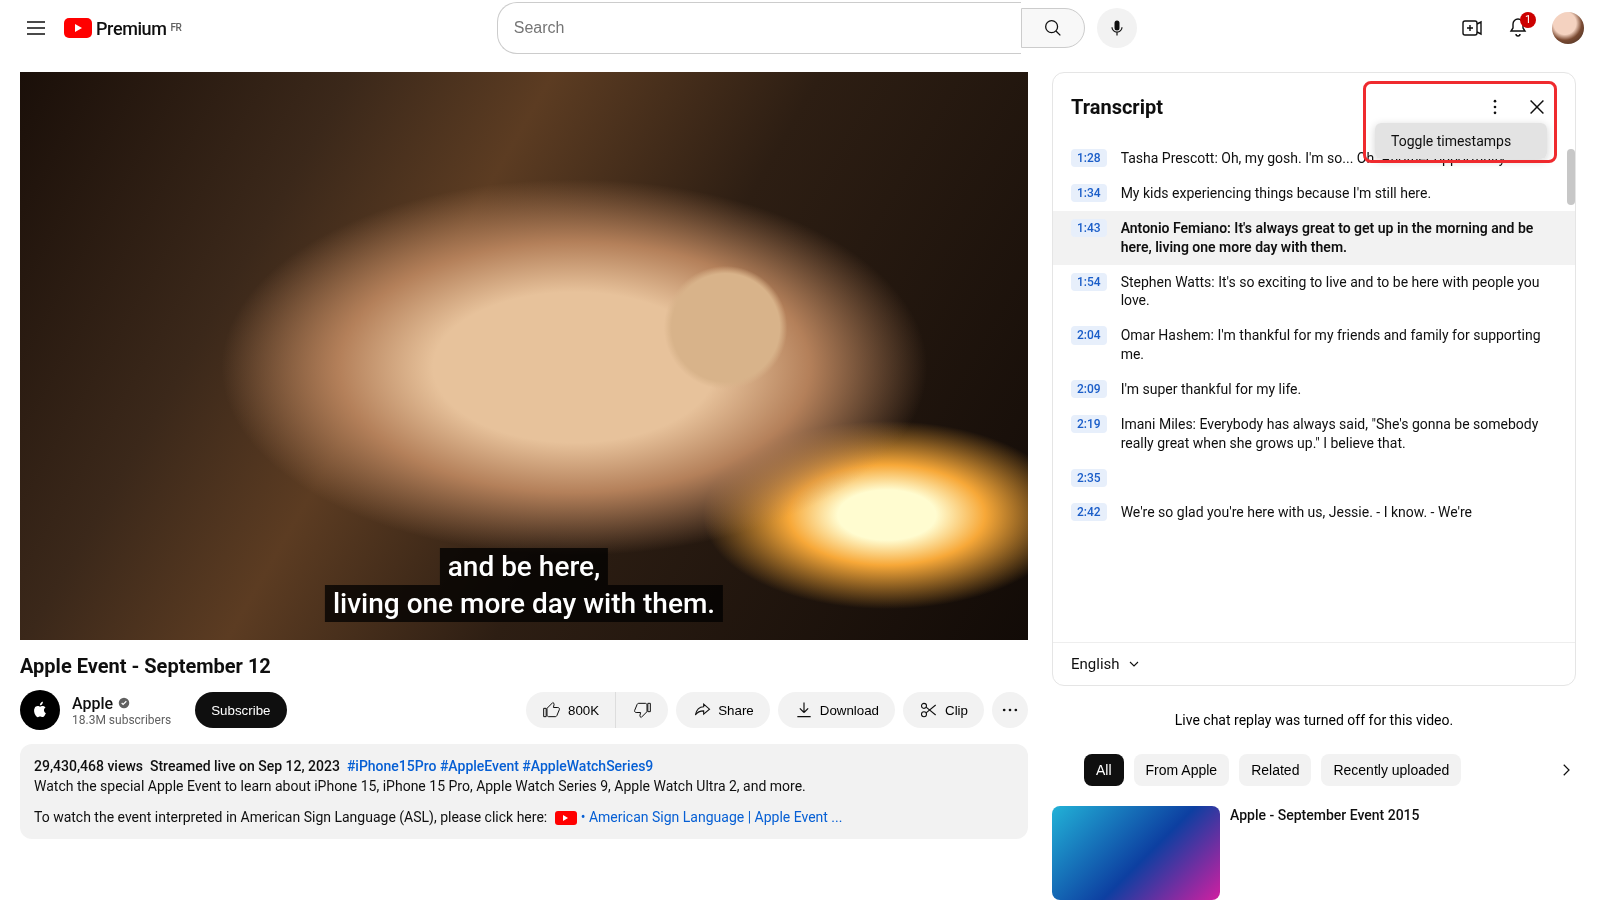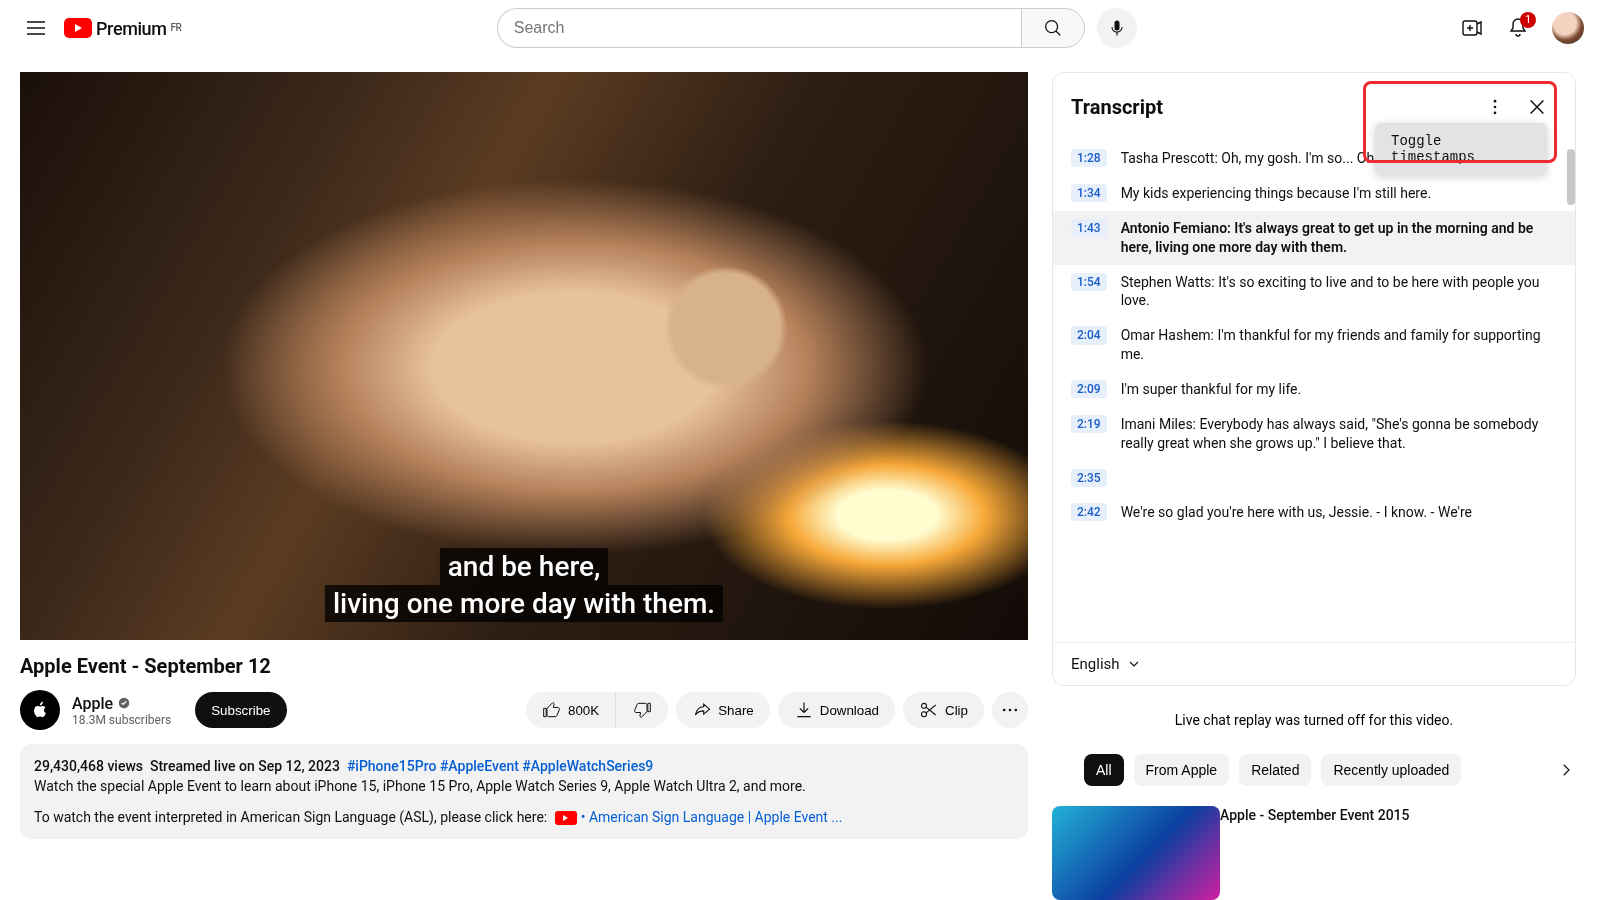--- a/index.html
+++ b/index.html
@@ -33,21 +33,21 @@
   }
   .yt-red-box {
     width: 28px; height: 20px; background:#ff0000; border-radius:5px;
     display:flex; align-items:center; justify-content:center; margin-right:4px;
   }
   .yt-red-box::before { content:""; border-left:7px solid #fff; border-top:4px solid transparent; border-bottom:4px solid transparent; }
   .country { font-size:10px; color:#606060; margin-left:4px; align-self:flex-start; margin-top:4px;}
   .header-center { flex:1; display:flex; justify-content:center; }
   .search-wrap { display:flex; align-items:center; width:640px; }
   .search-input {
-    flex:1; height:40px; border:1px solid #ccc; border-right:none;
+    flex:1; height:52px; border:1px solid #ccc; border-right:none;
     border-radius:20px 0 0 20px; padding:0 16px; font-size:16px;
     outline:none;
   }
   .search-btn {
     width:64px; height:40px; border:1px solid #ccc;
     border-radius:0 20px 20px 0; background:#f8f8f8; cursor:pointer;
     display:flex; align-items:center; justify-content:center;
   }
   .voice-btn { background:#f2f2f2; margin-left:12px; }
   .header-right { display:flex; align-items:center; gap:6px; }
@@ -134,21 +134,20 @@
   }
   .toggle-pop {
     position:absolute; top:50px; right:28px; z-index:40;
     background:#fff; border-radius:6px;
     box-shadow:0 2px 8px rgba(0,0,0,.18);
     width:172px; overflow:hidden;
   }
   .toggle-pop .item {
     padding:10px 16px; font-size:14px; color:#0f0f0f;
     background:#e3e3e3;
-    font-family:Liberation Mono, monospace;
   }
 
   .transcript-body { flex:1; overflow:hidden; position:relative; }
   .scroll-ind {
     position:absolute; right:0; top:8px; width:8px; height:56px;
     background:#c7c7c7; border-radius:4px;
   }
   .seg {
     display:flex; gap:14px; padding:8px 18px; font-size:14px; line-height:1.35;
     cursor:pointer;
@@ -175,21 +174,21 @@
     padding:0 12px; height:32px; font-size:14px; font-weight:500;
     cursor:pointer; white-space:nowrap;
   }
   .chip.active { background:#0f0f0f; color:#fff; }
   .chip-arrow {
     position:absolute; right:-6px; top:0; height:32px; width:32px;
     background:linear-gradient(90deg, transparent, #fff 40%);
     display:flex; align-items:center; justify-content:center;
   }
 
-  .related-item { display:flex; }
+  .related-item { display:flex; gap:10px; }
   .rel-thumb {
     width:168px; height:94px; border-radius:8px;
     background: linear-gradient(135deg,#22b2d7,#0d3fa1 55%, #d11fa1);
   }
   .rel-title { font-size:14px; font-weight:500; line-height:1.3; }
 
   svg { display:block; }
 </style>
 </head>
 <body>

